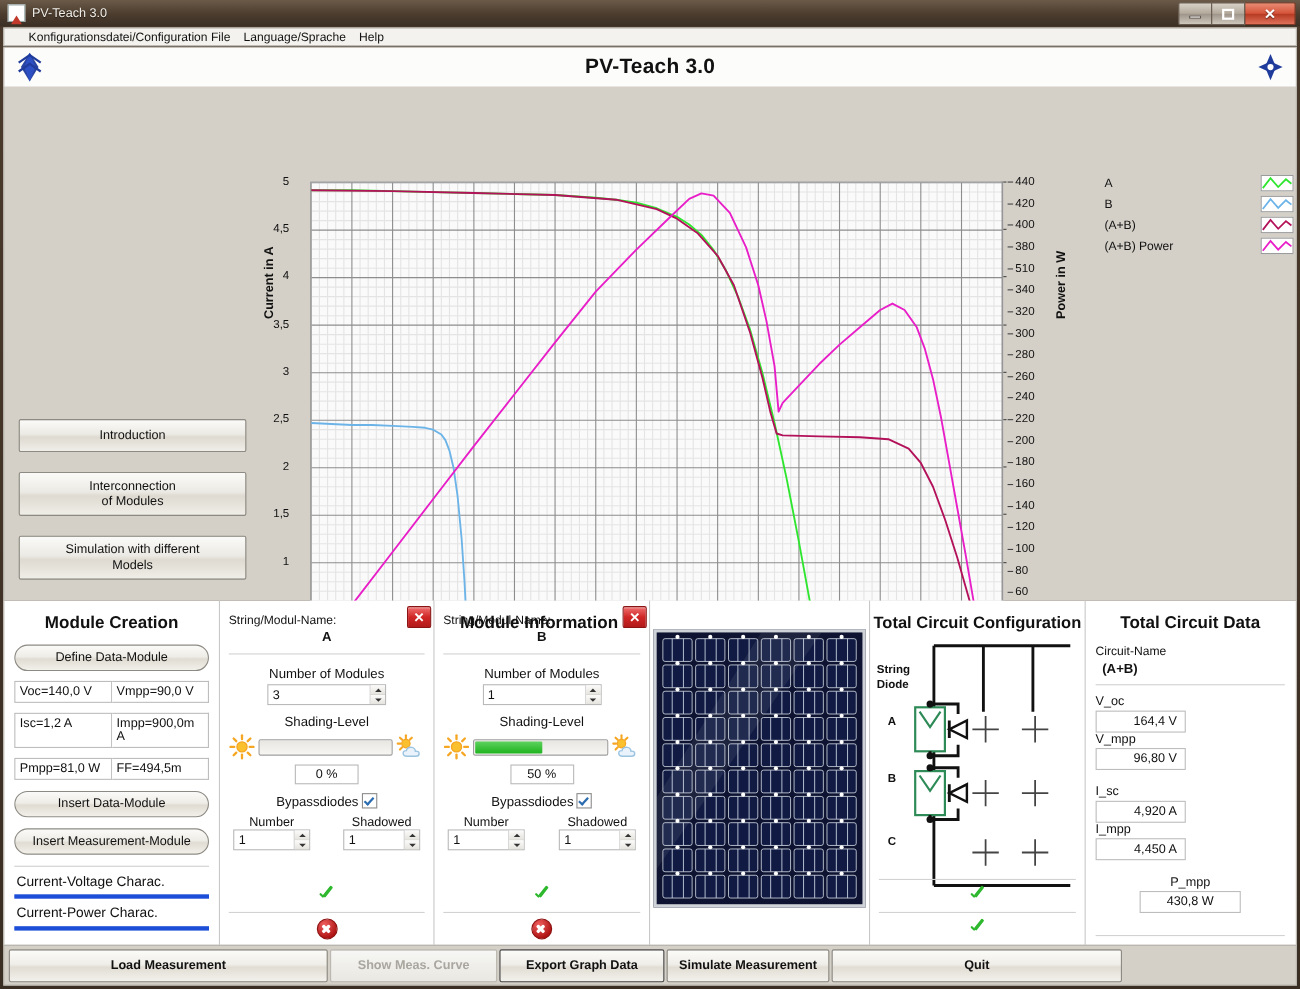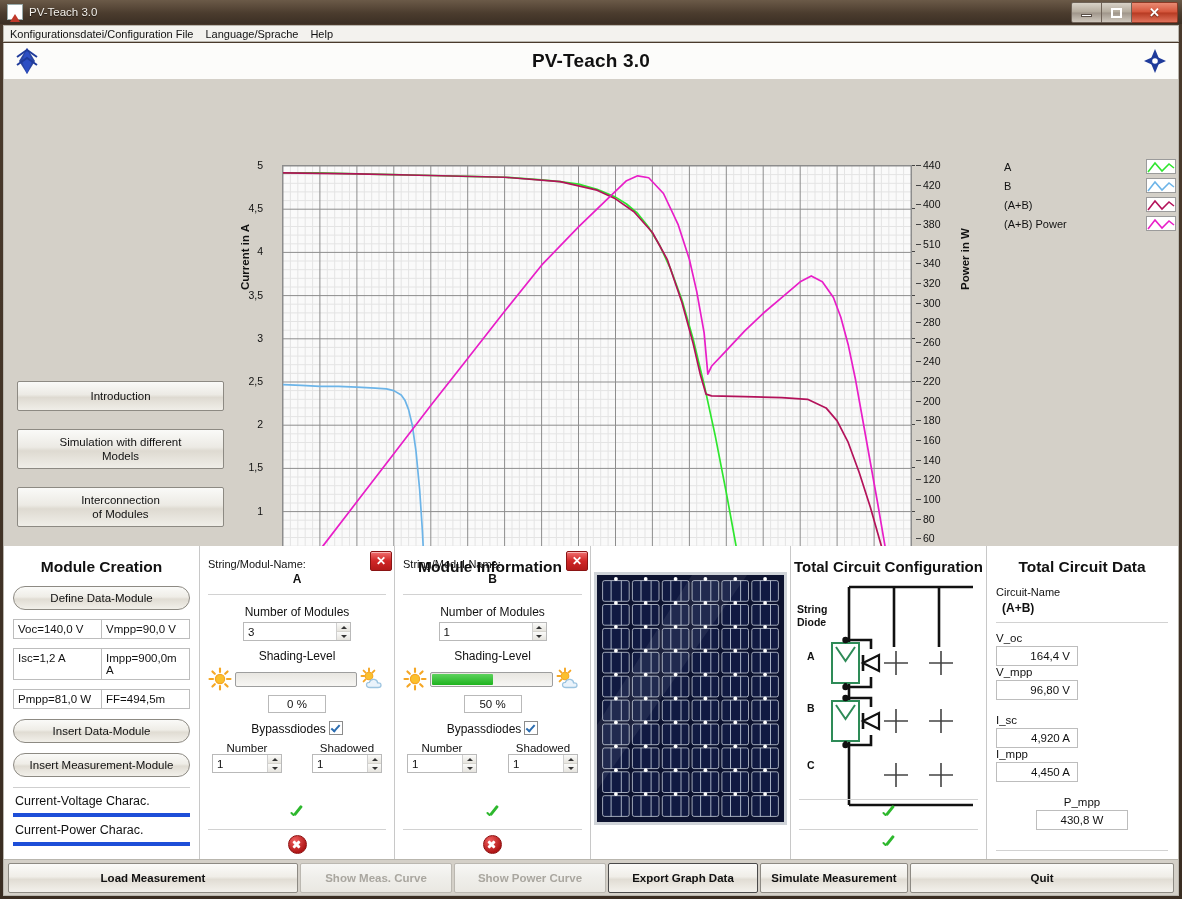--- a/index.html
+++ b/index.html
@@ -31,21 +31,21 @@
   .tb-btn.close{width:45px;border-radius:0 2px 2px 0;
     background:linear-gradient(180deg,#e98b73 0%,#d4543a 48%,#b63a22 52%,#e0715a 100%);
     border-color:#8c3a26;}
   .g-min{width:11px;height:3px;background:#fff;border:1px solid #5a5048;box-sizing:border-box;margin-top:6px;}
   .g-max{width:11px;height:10px;border:2px solid #fff;box-sizing:border-box;}
   .g-close{color:#fff;font-size:13px;font-weight:bold;line-height:1;text-shadow:0 1px 1px rgba(0,0,0,.5);}
 
   
   .menubar{position:absolute;left:3px;top:25px;width:1176px;height:17px;
     background:#f3f2ee;border:1px solid #b9b6ae;box-sizing:border-box;
-    display:flex;align-items:center;padding-left:0;}
+    display:flex;align-items:center;padding-left:16px;}
   .menu-item{font-size:11px;color:#111;padding:1px 6px;white-space:nowrap;}
 
   
   .header{position:absolute;left:3px;top:43px;width:1176px;height:36px;
     background:#fcfcfa;border-left:1px solid #b9b6ae;border-right:1px solid #b9b6ae;
     box-sizing:border-box;display:flex;align-items:center;justify-content:center;}
   .header-title{font-size:19px;font-weight:bold;color:#111;letter-spacing:.2px;}
   .logo-left{position:absolute;left:10px;top:4px;width:26px;height:28px;}
   .logo-right{position:absolute;right:10px;top:4px;width:26px;height:28px;}
 
@@ -254,24 +254,24 @@
       <path d="M13 2 L18 14 L13 26 L8 14 Z" fill="#1f3b9b"></path>
       <path d="M2 14 L13 9 L24 14 L13 19 Z" fill="#1f3b9b"></path>
       <circle cx="13" cy="14" r="3.5" fill="#fff" stroke="#1f3b9b" stroke-width="1.4"></circle>
     </svg>
   </div>
 
   <div class="work">
 
     <div class="navbtns">
       <div class="navbtn">Introduction</div>
+      <div class="navbtn two"><span style="white-space:pre-line">Interconnection
+of Modules</span></div>
       <div class="navbtn two"><span style="white-space:pre-line">Simulation with different
 Models</span></div>
-      <div class="navbtn two"><span style="white-space:pre-line">Interconnection
-of Modules</span></div>
     </div>
 
     <div class="plotwrap">
       <div class="ylabel-left">Current in A</div>
       <div class="ylabel-right">Power in W</div>
       <div class="xlabel">Voltage in V</div>
       <div id="axes-layer">
           <div class="tick-l" style="top:512.0px">0</div>
           <div class="tickmark-l" style="top:512.0px"></div>
           <div class="tick-l" style="top:468.8px">0,5</div>
@@ -1117,19 +1117,18 @@
         </div>
         <div class="tcd-hr" style="margin-top:20px"></div>
       </div>
     </div>
 
   </div>
 
   <div class="footer" id="footer">
       <div class="fbtn" style="width: 290px;">Load Measurement</div>
       <div class="fbtn disabled" style="width: 152px;">Show Meas. Curve</div>
-      <div class="fbtn disabled" style="width: 152px;">Show Power Curve</div>
       <div class="fbtn strong" style="width: 150px;">Export Graph Data</div>
       <div class="fbtn" style="width: 148px;">Simulate Measurement</div>
       <div class="fbtn" style="width: 264px;">Quit</div>
     </div>
 
 </div>
 
 </body></html>

